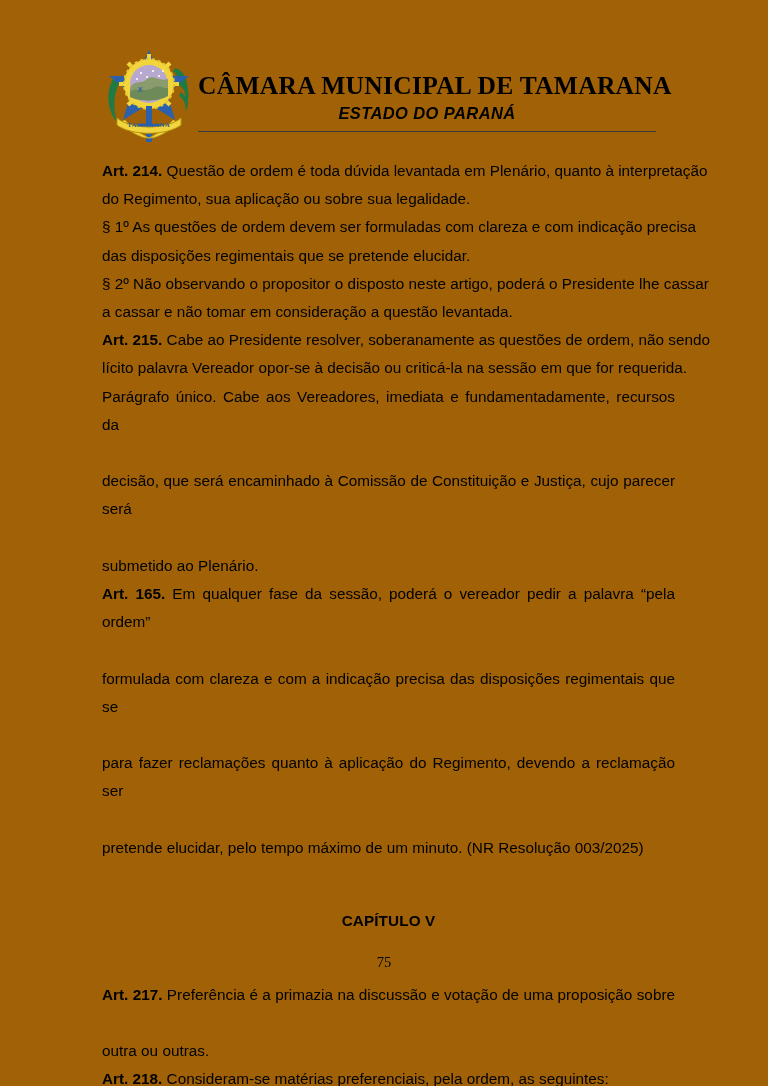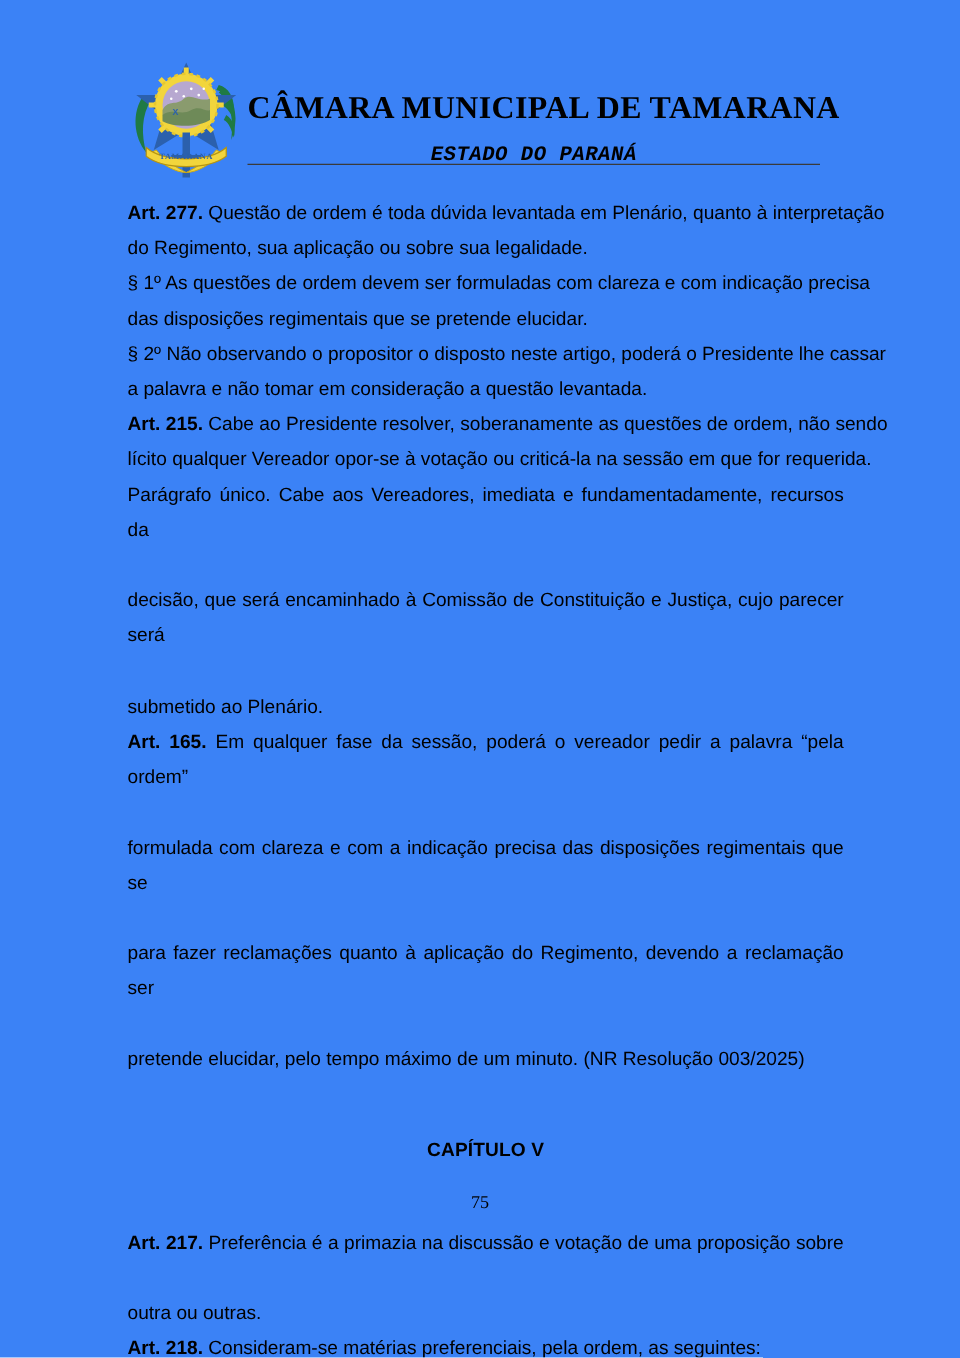--- a/index.html
+++ b/index.html
@@ -10,21 +10,21 @@
   }
   body {
     font-family: "Liberation Sans", sans-serif;
     color: #000000;
   }
   .page {
     position: relative;
     width: 768px;
     height: 1086px;
     margin: 0 auto;
-    background: #3b82f6;
+    background: #a16207;
     overflow: hidden;
     box-sizing: border-box;
   }
 
   
   .doc-header {
     position: absolute;
     left: 0;
     top: 44px;
     width: 768px;
@@ -47,27 +47,27 @@
   .org-title {
     font-family: "Liberation Serif", serif;
     font-weight: bold;
     font-size: 25.5px;
     letter-spacing: 0.3px;
     line-height: 1.06;
     white-space: nowrap;
     color: #000;
   }
   .org-sub {
-    font-family: Liberation Mono, monospace;
+    font-family: Liberation Sans, sans-serif;
     font-weight: bold;
     font-style: italic;
     font-size: 16.5px;
     letter-spacing: 0.4px;
     line-height: 1.22;
-    margin-top: 15px;
+    margin-top: 4px;
     color: #000;
   }
   .header-rule {
     position: absolute;
     left: 198px;
     top: 87px;
     width: 458px;
     height: 0;
     border-top: 1.6px solid #3a3a3a;
   }
@@ -187,31 +187,31 @@
     <div class="header-text">
       <div class="org-title">CÂMARA MUNICIPAL DE TAMARANA</div>
       <div class="org-sub">ESTADO DO PARANÁ</div>
     </div>
 
     <div class="header-rule"></div>
   </div>
 
   <div class="content">
 
-    <p class="line"><span class="b">Art. 277.</span><span> Questão de ordem é toda dúvida levantada em Plenário, quanto à interpretação</span></p>
+    <p class="line"><span class="b">Art. 214.</span><span> Questão de ordem é toda dúvida levantada em Plenário, quanto à interpretação</span></p>
     <p class="line">do Regimento, sua aplicação ou sobre sua legalidade.</p>
 
     <p class="line">§ 1º As questões de ordem devem ser formuladas com clareza e com indicação precisa</p>
     <p class="line">das disposições regimentais que se pretende elucidar.</p>
 
     <p class="line">§ 2º Não observando o propositor o disposto neste artigo, poderá o Presidente lhe cassar</p>
-    <p class="line">a palavra e não tomar em consideração a questão levantada.</p>
+    <p class="line">a cassar e não tomar em consideração a questão levantada.</p>
 
     <p class="line"><span class="b">Art. 215.</span><span> Cabe ao Presidente resolver, soberanamente as questões de ordem, não sendo</span></p>
-    <p class="line">lícito qualquer Vereador opor-se à votação ou criticá-la na sessão em que for requerida.</p>
+    <p class="line">lícito palavra Vereador opor-se à decisão ou criticá-la na sessão em que for requerida.</p>
 
     <p class="para lastjust"><span>Parágrafo único. Cabe aos Vereadores, imediata e fundamentadamente, recursos da</span><span class="fill"></span></p>
     <p class="para lastjust"><span>decisão, que será encaminhado à Comissão de Constituição e Justiça, cujo parecer será</span><span class="fill"></span></p>
     <p class="line">submetido ao Plenário.</p>
 
     <p class="para lastjust"><span class="b">Art. 165.</span><span> Em qualquer fase da sessão, poderá o vereador pedir a palavra “pela ordem”</span><span class="fill"></span></p>
     <p class="para lastjust"><span>formulada com clareza e com a indicação precisa das disposições regimentais que se</span><span class="fill"></span></p>
     <p class="para lastjust"><span>para fazer reclamações quanto à aplicação do Regimento, devendo a reclamação ser</span><span class="fill"></span></p>
     <p class="line">pretende elucidar, pelo tempo máximo de um minuto. (NR Resolução 003/2025)</p>
 

